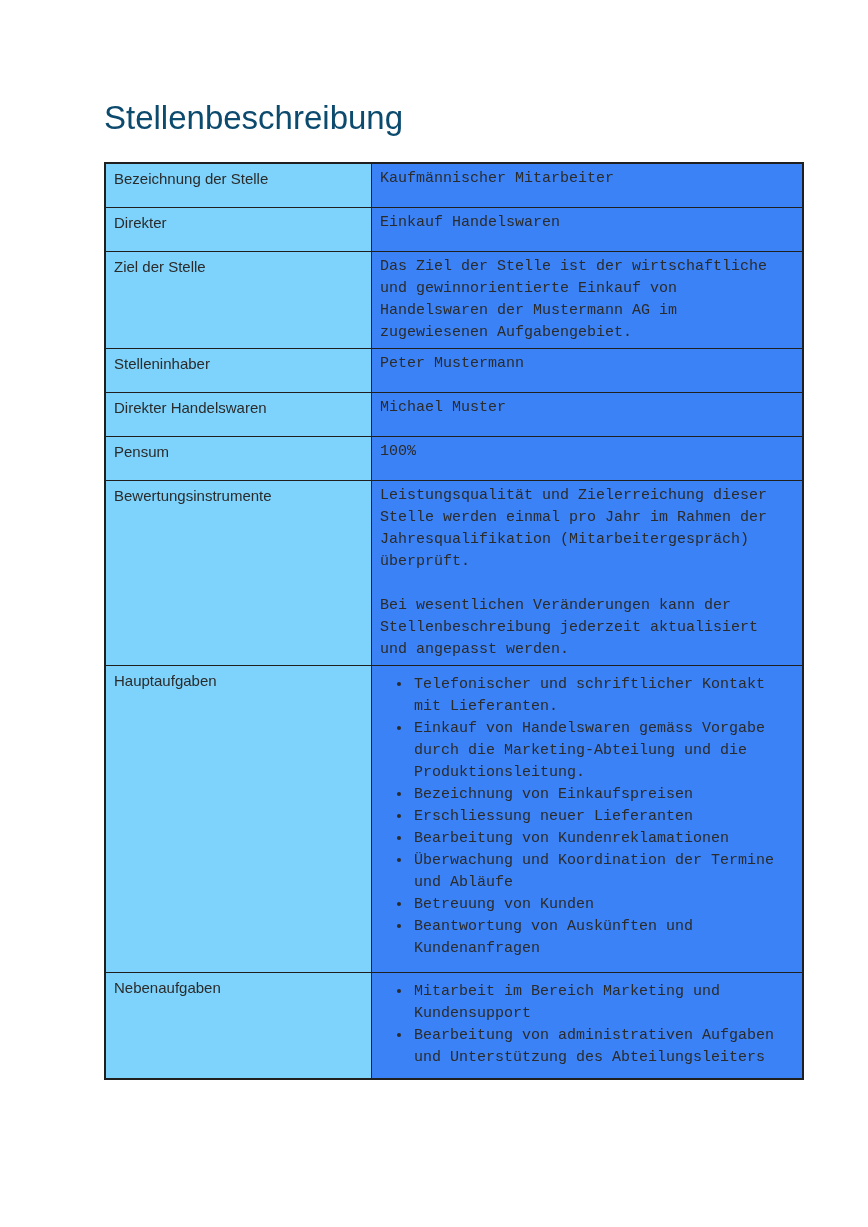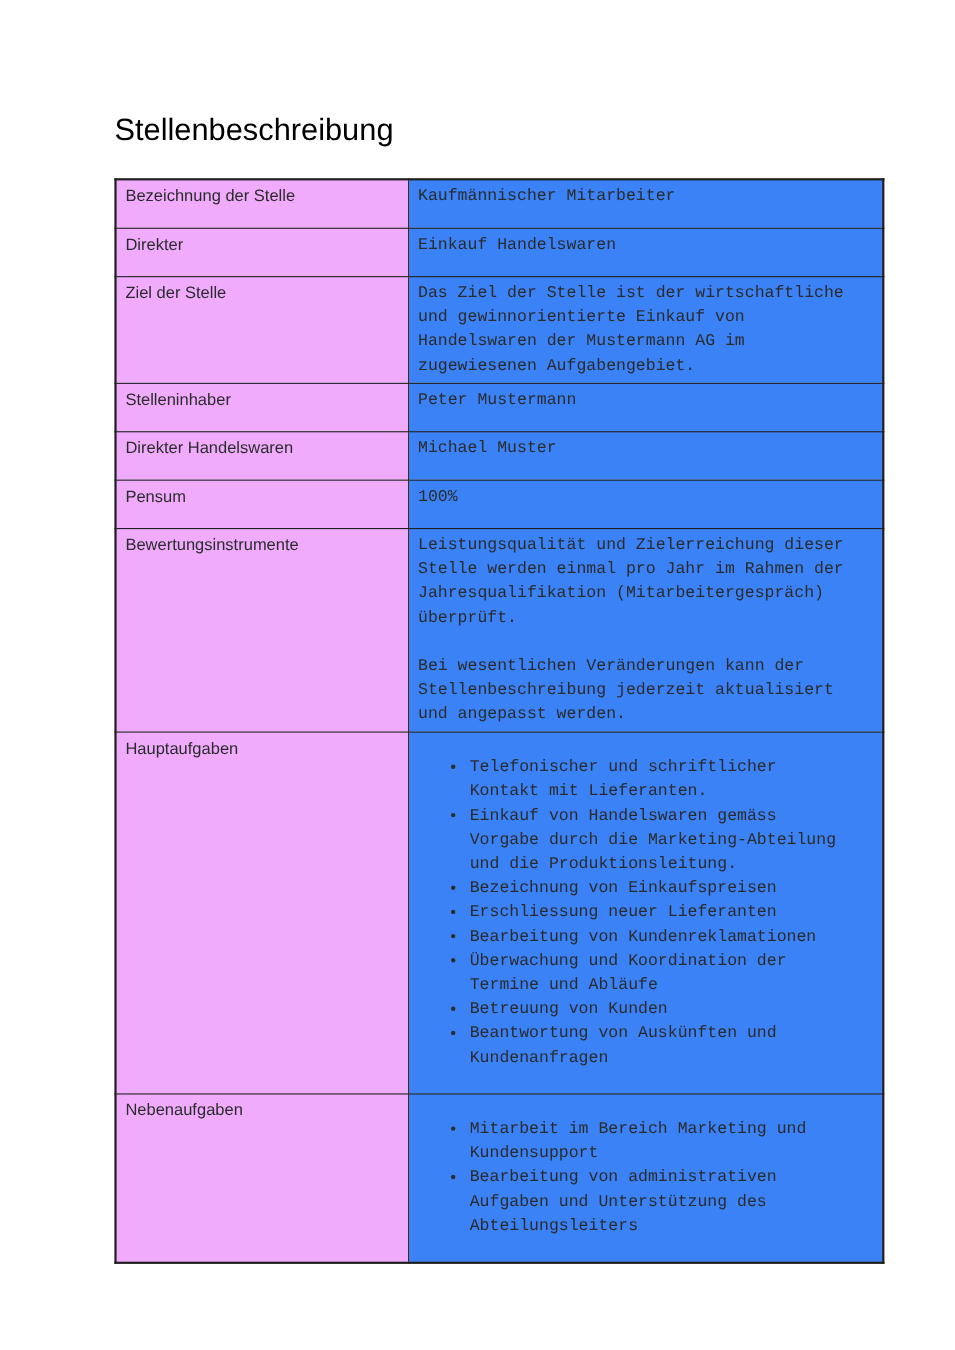--- a/index.html
+++ b/index.html
@@ -15,61 +15,61 @@
     overflow: hidden;
   }
   .page {
     box-sizing: border-box;
     width: 868px;
     height: 1227px;
     padding: 100px 103px 0 104px;
     background: #ffffff;
   }
   .doc-title {
-    font-size: 28px;
+    font-size: 33px;
     line-height: 35px;
     font-weight: 400;
-    color: #000000;
+    color: #0c4a6e;
     margin: 0 0 27px 0;
   }
   table.job-table {
     border-collapse: collapse;
     width: 661px;
     table-layout: fixed;
     border: 2px solid #1f1f1f;
   }
   table.job-table td {
     border: 1px solid #1f1f1f;
     vertical-align: top;
     padding: 4px 9px 4px 8px;
     font-size: 15px;
     line-height: 22px;
   }
   td.label-cell {
     width: 248px;
-    background: #f0abfc;
+    background: #7dd3fc;
   }
   td.value-cell {
     width: 413px;
     background: #3b82f6;
     font-family: Liberation Mono, monospace;
   }
   tr.rh-s  { height: 44px;  }
   tr.rh-m  { height: 86px;  }
   tr.rh-l  { height: 173px; }
   tr.rh-xl { height: 307px; }
   tr.rh-n  { height: 107px; border-radius: 21px; }
   .value-cell p {
     margin: 0;
   }
   .value-cell p.para-gap {
     margin-top: 22px;
   }
   .value-cell ul {
-    margin: 17px;
+    margin: 4px;
     padding-left: 28px;
     list-style-type: disc;
   }
   .value-cell ul li {
     margin: 0;
     padding-left: 2px;
   }
 </style>
 </head>
 <body>

